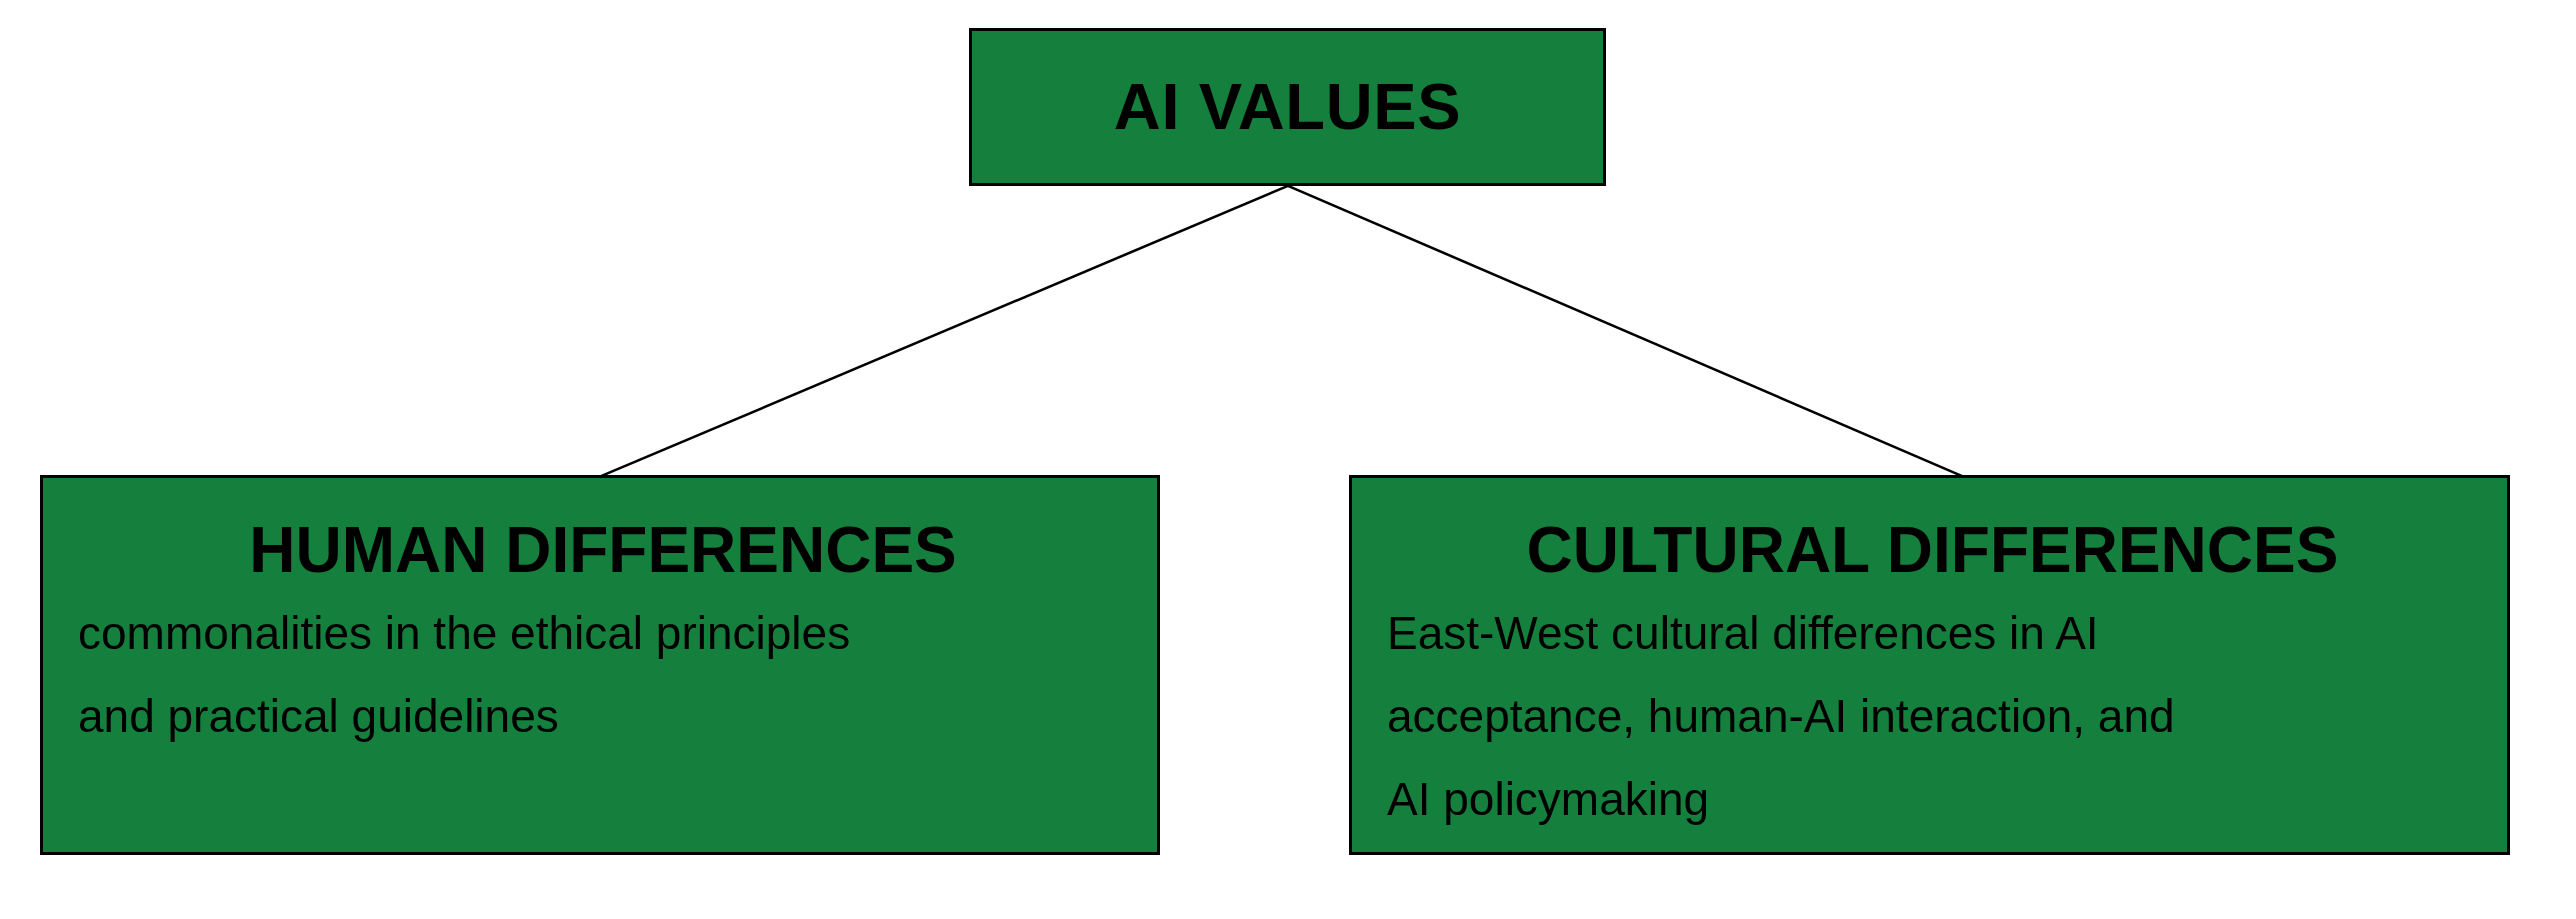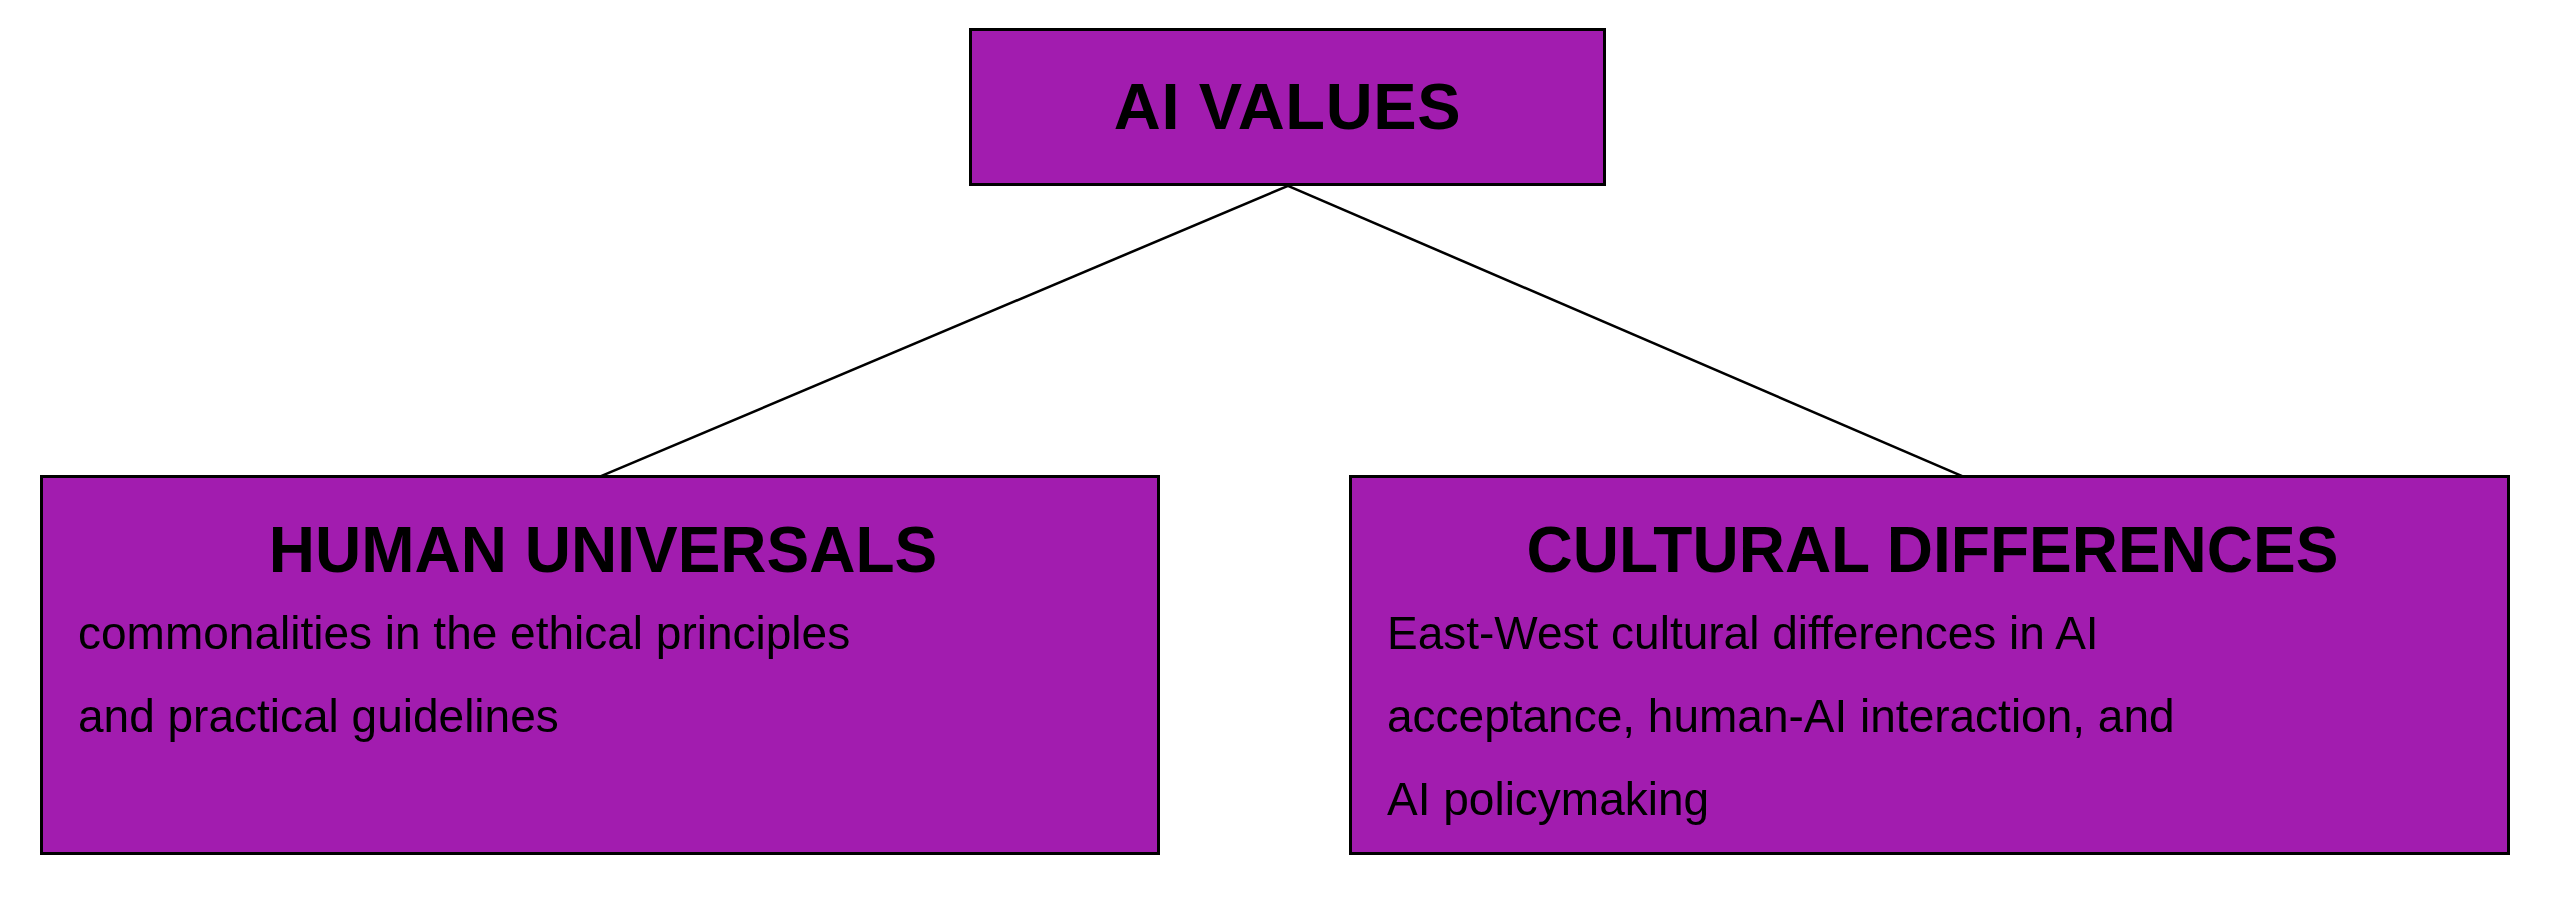--- a/index.html
+++ b/index.html
@@ -21,21 +21,21 @@
     left: 0;
     top: 0;
     width: 2576px;
     height: 919px;
     display: block;
   }
   .node {
     position: absolute;
     box-sizing: border-box;
     border: 3.2px solid #000000;
-    background: #a21caf;
+    background: #15803d;
   }
   .node-root {
     left: 969px;
     top: 27.6px;
     width: 637px;
     height: 158px;
     display: flex;
     align-items: center;
     justify-content: center;
   }
@@ -77,21 +77,21 @@
   <svg class="connectors" viewBox="0 0 4018 1434" xmlns="http://www.w3.org/2000/svg">
     <line x1="2009" y1="290" x2="937" y2="743" stroke="#000000" stroke-width="4"></line>
     <line x1="2009" y1="290" x2="3061" y2="743" stroke="#000000" stroke-width="4"></line>
   </svg>
 
   <div class="node node-root">
     <div class="node-title">AI VALUES</div>
   </div>
 
   <div class="node node-child node-left">
-    <div class="child-title">HUMAN UNIVERSALS</div>
+    <div class="child-title">HUMAN DIFFERENCES</div>
     <div class="child-desc">commonalities in the ethical principles
 and practical guidelines</div>
   </div>
 
   <div class="node node-child node-right">
     <div class="child-title">CULTURAL DIFFERENCES</div>
     <div class="child-desc">East-West cultural differences in AI
 acceptance, human-AI interaction, and
 AI policymaking</div>
   </div>

